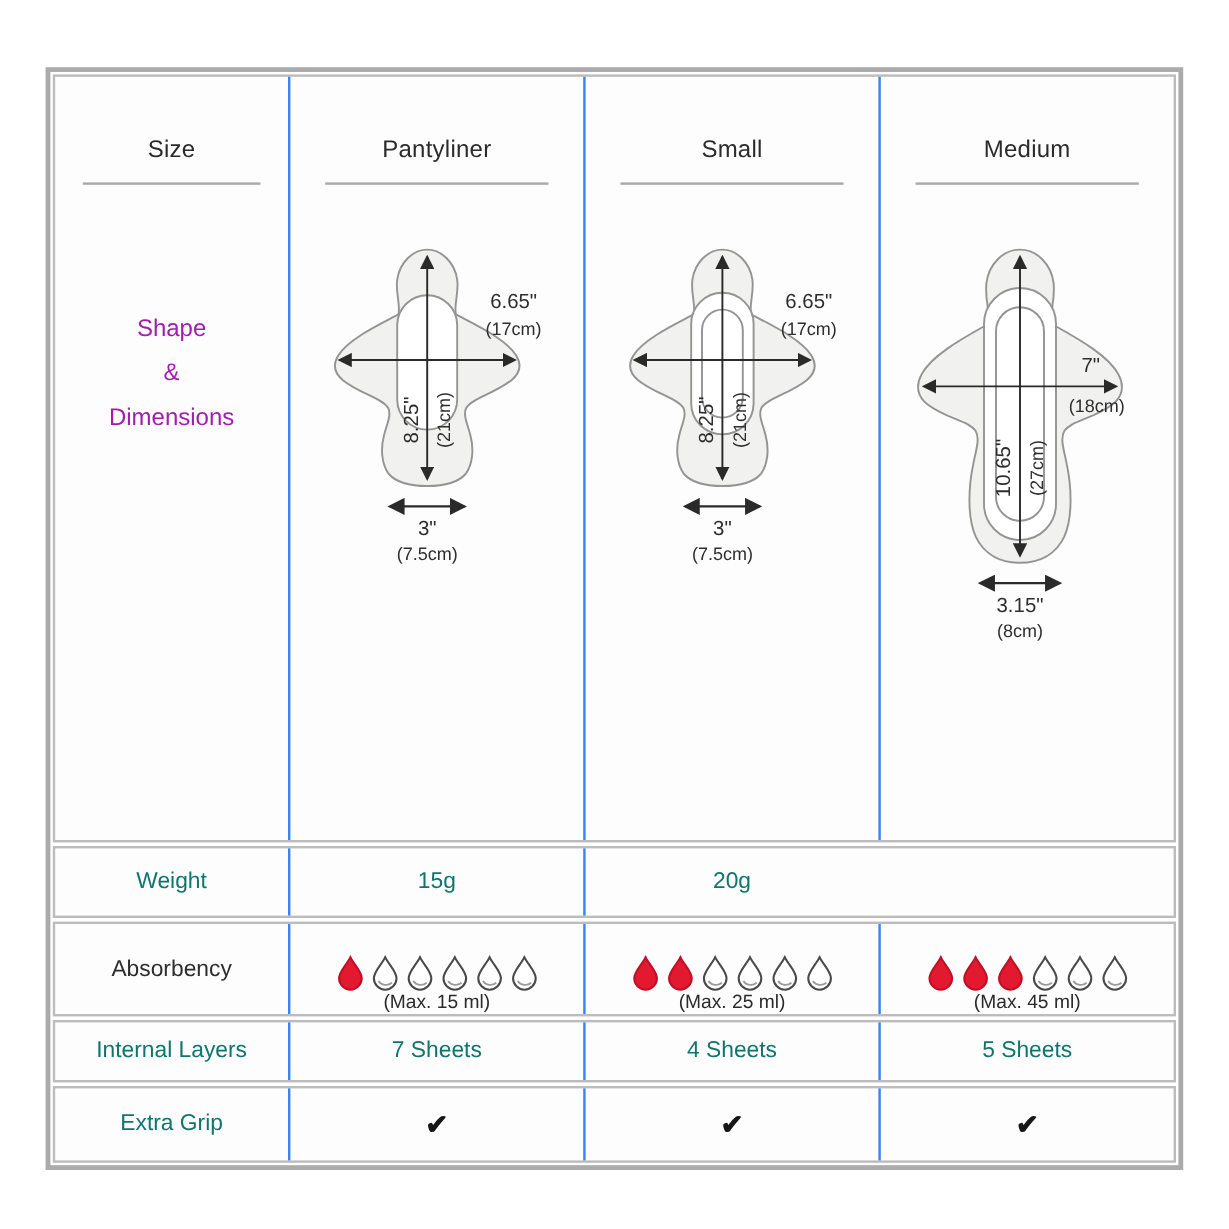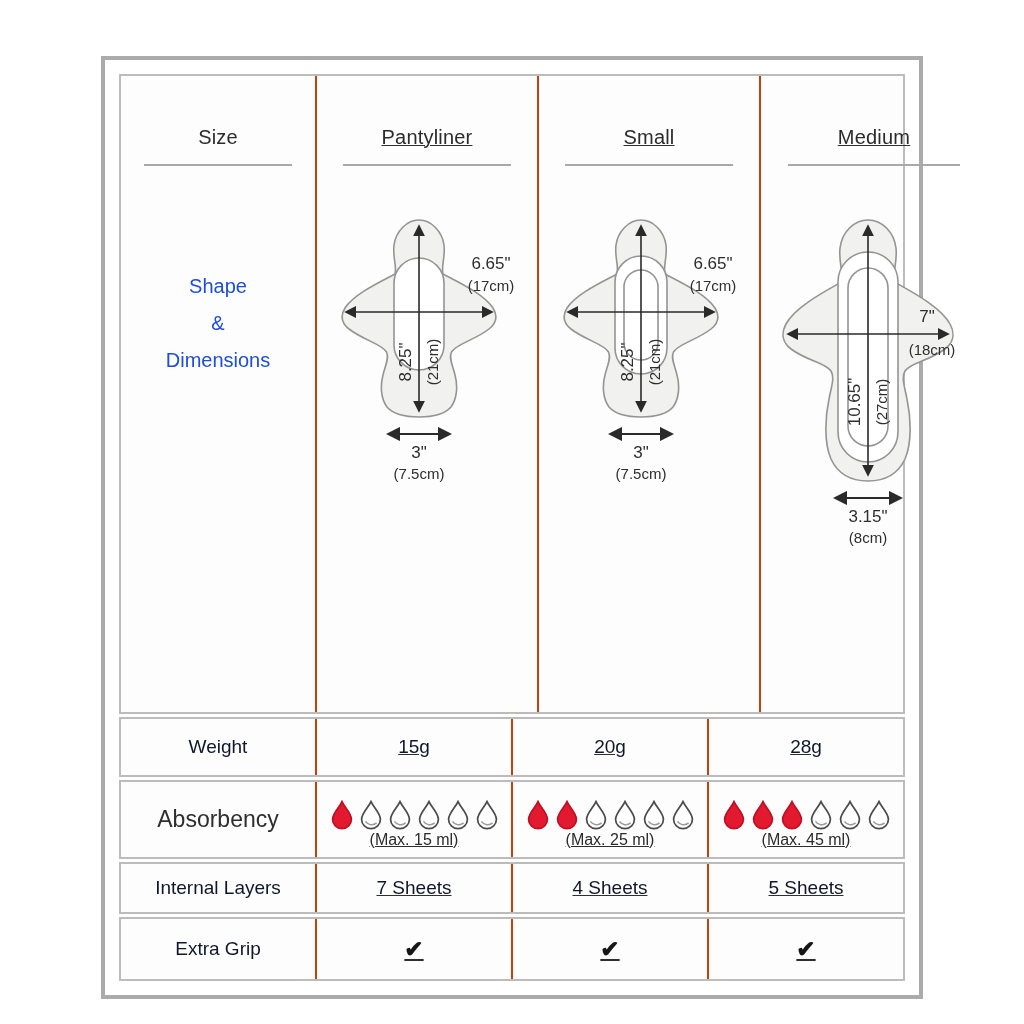--- a/index.html
+++ b/index.html
@@ -1,34 +1,34 @@
 <!DOCTYPE html>
 <html><head>
 <meta charset="utf-8">
 <style>
   html,body{margin:0;padding:0;background:#ffffff;}
   body{width:1024px;height:1024px;font-family:"Liberation Sans",sans-serif;color:#2e2e2e;-webkit-font-smoothing:antialiased;}
-  .table-wrap{width:822px;margin:56px auto 0;border:4px solid #ababab;padding:14px;box-sizing:border-box;background:#ffffff;}
+  .table-wrap{width:948px;margin:56px auto 0;border:4px solid #ababab;padding:2px;box-sizing:border-box;background:#ffffff;}
   .section{border:2px solid #bcbcbc;background:#fdfdfd;box-sizing:border-box;display:grid;grid-template-columns:194px 1fr 1fr 1fr;margin-bottom:3px;}
   .section:last-child{margin-bottom:0;}
   .col{box-sizing:border-box;display:flex;flex-direction:column;align-items:center;}
-  .col + .col{border-left:2px solid #c2410c;text-decoration:underline;}
+  .col + .col{border-left:2px solid #3b82f6;}
   .sec-main{height:640px;}
   .sec-weight{height:60px;}
   .sec-abs{height:79px;}
   .sec-layers{height:52px;}
   .sec-grip{height:64px;}
   .hdr{padding-top:50px;text-align:center;width:100%;}
   .hdr-text{font-size:20px;color:#2b2b2b;letter-spacing:.2px;}
   .hdr-line{width:76%;height:2px;background:#a9a9a9;margin:15px auto 0;}
-  .shape-label{margin-top:102px;text-align:center;font-size:20px;line-height:37px;color:#1d4ed8;}
+  .shape-label{margin-top:102px;text-align:center;font-size:20px;line-height:37px;color:#a21caf;}
   .diagram{margin-top:46px;}
-  .cell-center{display:flex;align-items:center;justify-content:center;height:100%;width:100%;font-size:19px;color:#0f172a;}
-  .abs-col{justify-content:center;padding-top:9px;}
-  .abs-label{display:flex;align-items:center;justify-content:center;height:100%;font-size:23px;}
+  .cell-center{display:flex;align-items:center;justify-content:center;height:100%;width:100%;font-size:19px;color:#0f766e;}
+  .abs-col{justify-content:flex-end;padding-top:9px;}
+  .abs-label{display:flex;align-items:center;justify-content:center;height:100%;font-size:19px;}
   .drops{display:flex;gap:3px;align-items:center;}
   .abs-caption{font-size:16px;margin-top:1px;color:#2b2b2b;}
   .check{font-size:23px;font-weight:bold;color:#161616;}
   svg text{font-family:"Liberation Sans",sans-serif;fill:#2e2e2e;}
   .dim-in{font-size:17px;}
   .dim-cm{font-size:15px;}
 </style>
 </head>
 <body>
 
@@ -129,23 +129,20 @@
   <div class="section sec-weight">
     <div class="col">
         <div class="cell-center">Weight</div>
       </div>
     <div class="col">
         <div class="cell-center">15g</div>
       </div>
     <div class="col">
         <div class="cell-center">20g</div>
       </div>
-    <div class="col">
-        <div class="cell-center">28g</div>
-      </div>
   </div>
 
   <div class="section sec-abs">
     <div class="col">
         <div class="abs-label">Absorbency</div>
       </div>
     <div class="col abs-col">
       <div class="drops">
           <svg width="26" height="30" viewBox="0 0 24 28">
             <path d="M12 1.5 C 9.5 7, 3.2 12.5, 3.2 18 a 8.8 8.8 0 0 0 17.6 0 C 20.8 12.5, 14.5 7, 12 1.5 Z" fill="#e2192f" stroke="#bf1026" stroke-width="1.6"></path>

